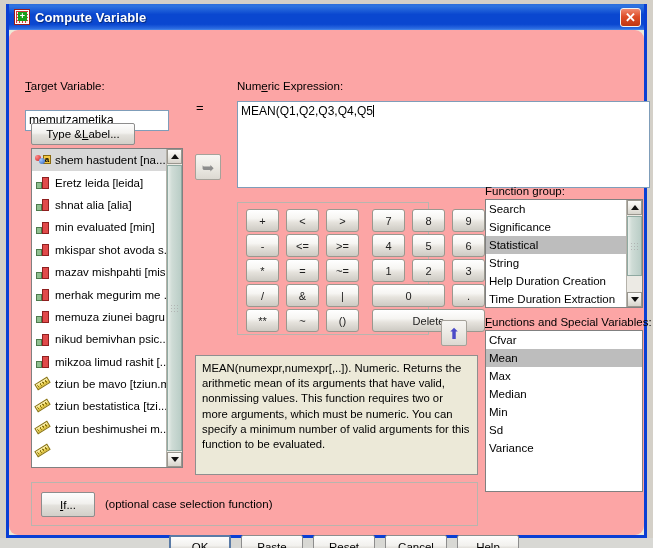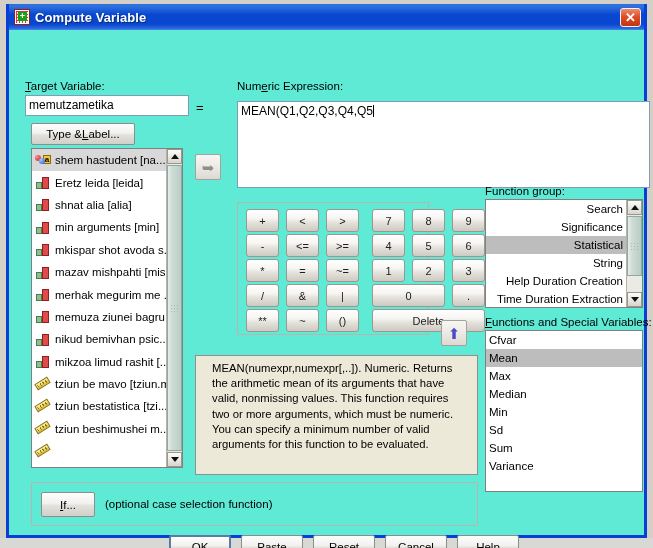--- a/index.html
+++ b/index.html
@@ -92,21 +92,22 @@
     box-sizing: border-box;
     cursor: pointer;
     flex: 0 0 auto;
   }
 
   
   .body {
     position: relative;
     width: 100%;
     height: calc(100% - 26px);
-    background: #5eead4;
+    background: #fca5a5;
+    border-radius: 9px;
   }
 
   .lbl {
     position: absolute;
     font-size: 11.5px;
     color: #000;
     white-space: nowrap;
   }
   .lbl u { text-decoration: underline; }
 
@@ -343,21 +344,21 @@
   .li.sel { background: #bdbdbd; }
 
   
   .descbox {
     position: absolute;
     left: 186px; top: 325px;
     width: 283px; height: 120px;
     border: 1px solid #8f8f8f;
     box-sizing: border-box;
     background: #ece9d8;
-    padding: 5px 16px;
+    padding: 5px 6px;
     font-size: 11.3px;
     line-height: 15.2px;
     color: #000;
   }
 
   
   .ifpanel {
     position: absolute;
     left: 22px; top: 452px;
     width: 447px; height: 44px;
@@ -406,21 +407,21 @@
         <div class="grid"></div>
         <div class="plus">+</div>
       </div>
       <div class="title-text">Compute Variable</div>
       <div class="close-btn">✕</div>
     </div>
 
     <div class="body">
 
       <div class="lbl" style="left:16px; top:50px;"><u>T</u><span>arget Variable:</span></div>
-      <div class="textbox" style="left:16px; top:65px; width:164px; height:21px;">memutzametika</div>
+      <div class="textbox" style="left:16px; top:80px; width:144px; height:21px;">memutzametika</div>
 
       <div class="lbl" style="left:187px; top:70px; font-size:13px;">=</div>
 
       <div class="btn" style="left:22px; top:93px; width:104px; height:22px;align-items:center;">
         <span>Type &amp;</span>
           <u>L</u>
           <span>abel...</span>
       </div>
 
       <div class="lbl" style="left:228px; top:50px;"><span>Num</span><u>e</u><span>ric Expression:</span></div>
@@ -437,21 +438,21 @@
             <div class="var-item">
               <span class="vicon bars"></span>
               <span>Eretz leida [leida]</span>
             </div>
             <div class="var-item">
               <span class="vicon bars"></span>
               <span>shnat alia [alia]</span>
             </div>
             <div class="var-item">
               <span class="vicon bars"></span>
-              <span>min arguments [min]</span>
+              <span>min evaluated [min]</span>
             </div>
             <div class="var-item">
               <span class="vicon bars"></span>
               <span>mkispar shot avoda s...</span>
             </div>
             <div class="var-item">
               <span class="vicon bars"></span>
               <span>mazav mishpahti [mis...</span>
             </div>
             <div class="var-item">
@@ -531,21 +532,21 @@
           <div class="key" style="left: 48px; top: 106px; width: 33px; height: 23px;">~</div>
           <div class="key" style="left: 88px; top: 106px; width: 33px; height: 23px;">()</div>
           <div class="key" style="left: 134px; top: 106px; width: 113px; height: 23px;">Delete</div>
         </div>
 
       <div class="arrow-btn" style="left:432px; top:290px; width:26px; height:26px;">
         <span class="arrow-glyph blue">⬆</span>
       </div>
 
       <div class="lbl" style="left:476px; top:155px;"><span>Function </span><u>g</u><span>roup:</span></div>
-      <div class="listbox" style="left:476px; top:169px; width:158px; height:109px;text-align:right;">
+      <div class="listbox" style="left:476px; top:169px; width:158px; height:109px;">
         <div class="inner" id="fgroup">
             <div class="li">Search</div>
             <div class="li">Significance</div>
             <div class="li sel">Statistical</div>
             <div class="li">String</div>
             <div class="li">Help Duration Creation</div>
             <div class="li">Time Duration Extraction</div>
           </div>
         <div class="vscroll">
           <div class="sb-arrow up">
@@ -562,21 +563,20 @@
 
       <div class="lbl" style="left:476px; top:286px;"><u>F</u><span>unctions and Special Variables:</span></div>
       <div class="listbox" style="left:476px; top:300px; width:158px; height:162px;">
         <div class="inner" id="funcs">
             <div class="li">Cfvar</div>
             <div class="li sel">Mean</div>
             <div class="li">Max</div>
             <div class="li">Median</div>
             <div class="li">Min</div>
             <div class="li">Sd</div>
-            <div class="li">Sum</div>
             <div class="li">Variance</div>
           </div>
       </div>
 
       <div class="descbox">MEAN(numexpr,numexpr[,..]). Numeric. Returns the arithmetic mean of its arguments that have valid, nonmissing values. This function requires two or more arguments, which must be numeric. You can specify a minimum number of valid arguments for this function to be evaluated.</div>
 
       <div class="ifpanel">
         <div class="btn" style="left:9px; top:9px; width:54px; height:25px;">
           <u>I</u>
             <span>f...</span>

